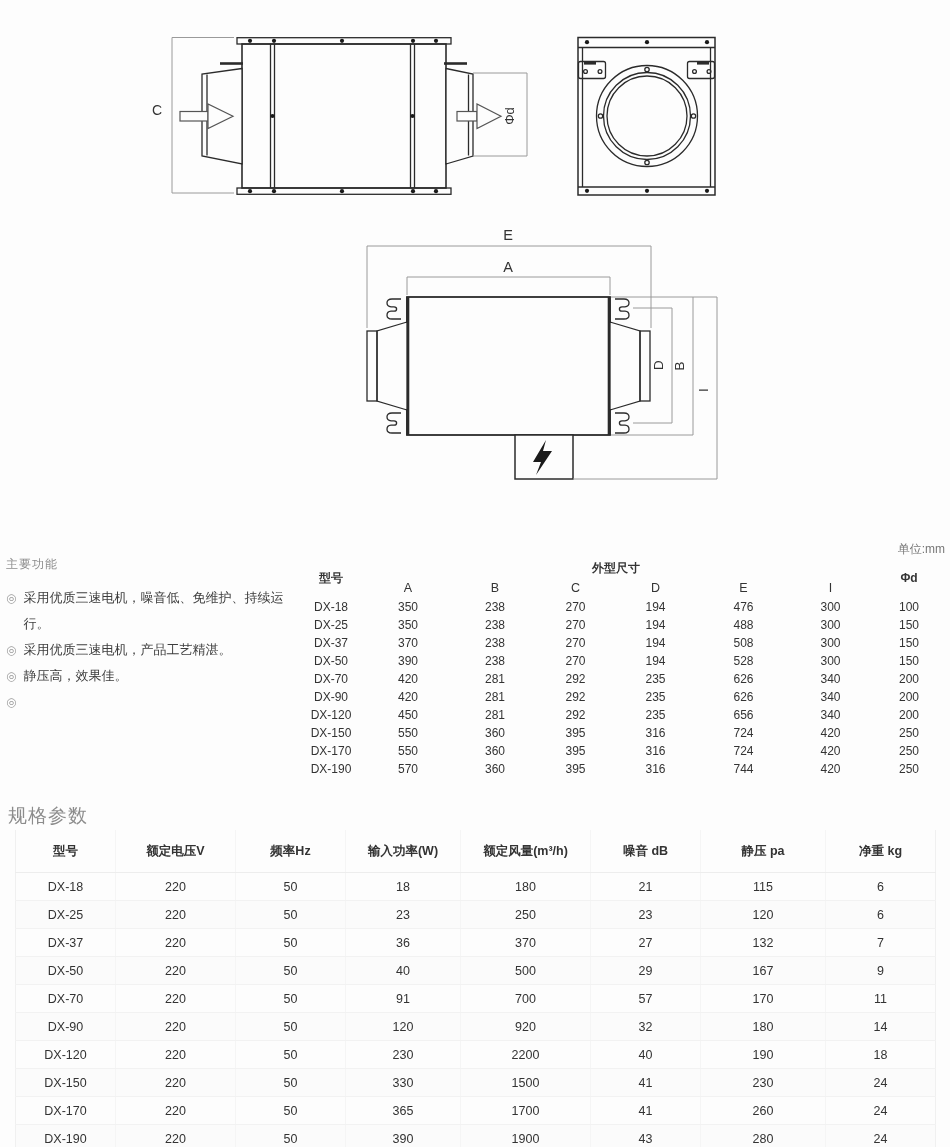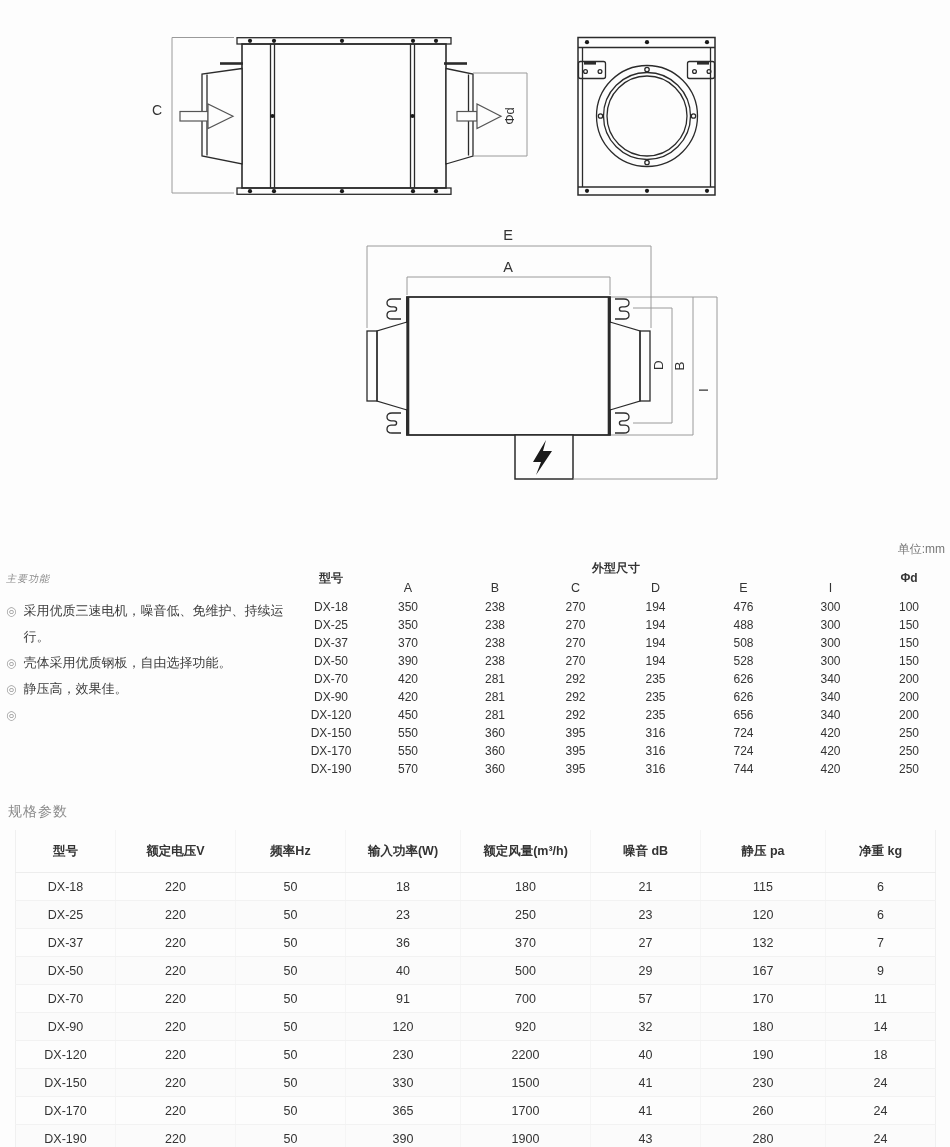--- a/index.html
+++ b/index.html
@@ -2,36 +2,36 @@
 <html><head>
 <meta charset="utf-8">
 <style>
   html,body{margin:0;padding:0;background:#fff;}
   .page{position:relative;width:950px;height:1147px;background:#fdfdfd;
         font-family:"Liberation Sans","DejaVu Sans",sans-serif;color:#333;overflow:hidden;}
   svg text{font-family:"Liberation Sans","DejaVu Sans",sans-serif;}
 
   
   .features{position:absolute;left:6px;top:556px;width:292px;}
-  .features-title{font-size:10px;color:#8c8c8c;font-weight:400;margin:16px 0 12px 0;letter-spacing:1px;font-style:italic;}
+  .features-title{font-size:12px;color:#8c8c8c;font-weight:400;margin:0 0 12px 0;letter-spacing:1px;}
   .feature-item{display:flex;align-items:flex-start;font-size:13px;color:#3d3d3d;line-height:26px;}
   .feature-bullet{color:#9a9a9a;margin-right:7px;font-size:12px;line-height:26px;flex:0 0 auto;}
 
   
   .unit-label{position:absolute;right:5px;top:541px;font-size:12px;color:#777;text-align:center;}
 
   
   .dim-table{position:absolute;left:300px;top:558px;width:648px;border-collapse:collapse;
              table-layout:fixed;font-size:12px;color:#333;}
   .dim-table th{font-weight:bold;font-size:12px;height:20px;text-align:center;vertical-align:middle;padding:0;}
   .dim-table th.letter{font-weight:normal;font-size:12.5px;}
   .dim-table td{height:18px;text-align:center;vertical-align:middle;padding:0;font-size:12px;}
 
   
-  .spec-title{position:absolute;left:8px;top:803px;font-size:14px;color:#8c8c8c;letter-spacing:1px;}
+  .spec-title{position:absolute;left:8px;top:803px;font-size:19px;color:#8c8c8c;letter-spacing:1px;}
   .spec-table{position:absolute;left:15px;top:830px;width:920px;border-collapse:collapse;
               table-layout:fixed;font-size:12.5px;color:#333;
               border-left:1px solid #f0f0f0;border-right:1px solid #f0f0f0;}
   .spec-table th{height:42px;font-weight:bold;font-size:12.5px;text-align:center;vertical-align:middle;padding:0;
                  border-bottom:1px solid #ededed;}
   .spec-table td{height:27px;text-align:center;vertical-align:middle;padding:0;
                  border-bottom:1px solid #f2f2f2;}
   .spec-table td + td, .spec-table th + th{border-left:1px solid #f5f5f5;}
   .spec-table tbody tr:nth-child(even){background:#fbfbfb;}
 </style>
@@ -204,21 +204,21 @@
   <div class="features">
     <div class="features-title">主要功能</div>
     <div>
     <div class="feature-item">
       <span class="feature-bullet">◎</span>
       <span>采用优质三速电机，噪音低、免维护、持续运行。</span>
     </div>
 
     <div class="feature-item">
       <span class="feature-bullet">◎</span>
-      <span>壳体采用优质钢板，自由选择功能。</span>
+      <span>采用优质三速电机，产品工艺精湛。</span>
     </div>
 
     <div class="feature-item">
       <span class="feature-bullet">◎</span>
       <span>静压高，效果佳。</span>
     </div>
 
     <div class="feature-item">
       <span class="feature-bullet">◎</span>
     </div>

